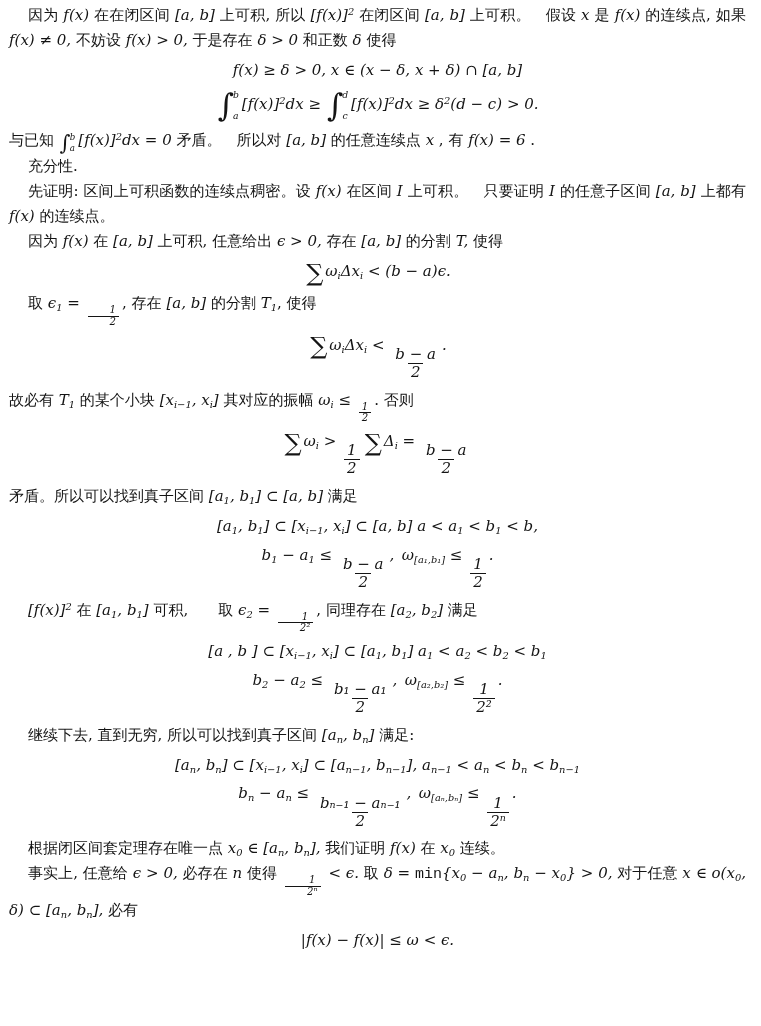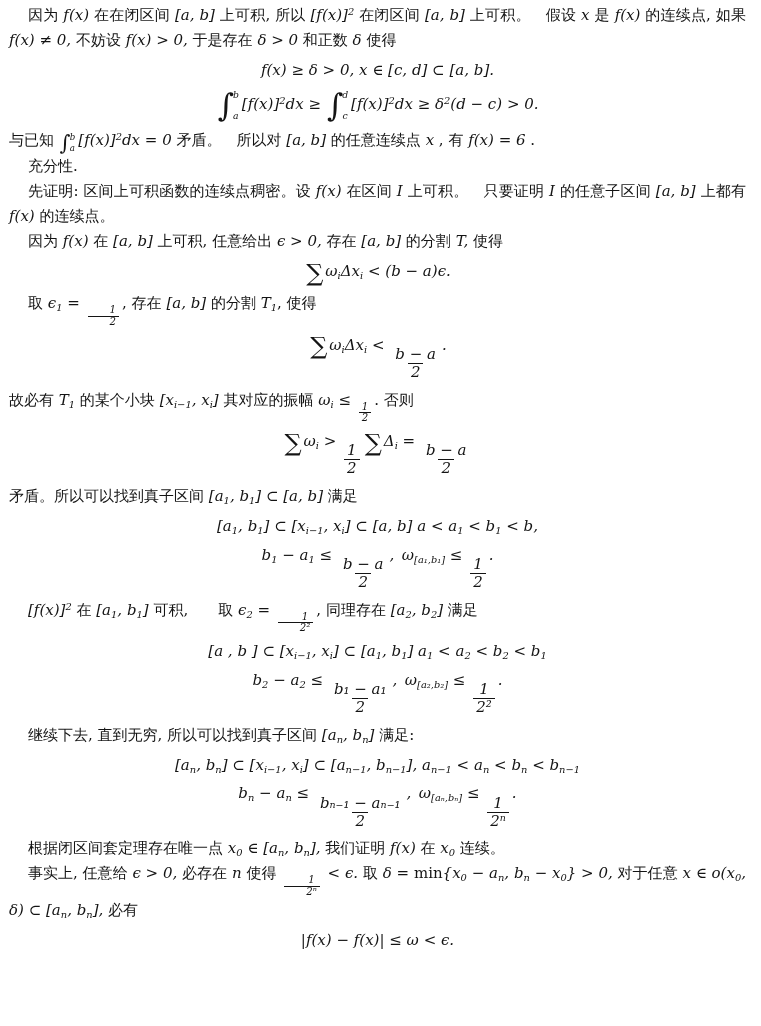--- a/index.html
+++ b/index.html
@@ -7,21 +7,21 @@
     width:755px;height:1026px;box-sizing:border-box;
     padding:3px 9px 6px 9px;overflow:hidden;
     font-family:"DejaVu Serif","Liberation Serif",serif;
     font-size:15px;color:#141414;background:#ffffff;
   }
   .para{line-height:25px;text-align:justify;margin:0;}
   .para.indent{text-indent:19px;}
   .formula{text-align:center;margin:7px 0;line-height:1.45;}
   .ct{font-style:normal;}
   .mi{font-style:italic;}
-  .mr{font-style:normal;}
+  .mr{font-style:normal;font-family:Liberation Mono, monospace;}
   .msub{font-style:italic;font-size:0.66em;vertical-align:-0.35em;line-height:0;}
   .msup{font-style:italic;font-size:0.66em;vertical-align:0.5em;line-height:0;}
   .bigop{font-style:normal;font-size:1.6em;vertical-align:-0.2em;line-height:0.9;margin:0 2px;}
   .frac{display:inline-flex;flex-direction:column;align-items:center;
         font-style:italic;vertical-align:-0.62em;margin:0 3px;line-height:1.12;}
   .frac .num{display:block;padding:0 3px;}
   .frac .den{display:block;border-top:1px solid #141414;padding:0 3px;}
   .frac.small{font-size:0.68em;vertical-align:-0.5em;line-height:1.05;}
   .intgrp{display:inline-flex;align-items:stretch;margin:0 3px 0 1px;vertical-align:-0.5em;}
   .intsign{font-style:normal;font-size:2.1em;line-height:1.02;}
@@ -29,21 +29,21 @@
            font-style:italic;font-size:0.62em;line-height:1;padding:1px 0;margin-left:-1px;}
   .intgrp.small{vertical-align:-0.32em;}
   .intgrp.small .intsign{font-size:1.4em;line-height:1.05;}
   .intgrp.small .intlims{font-size:0.58em;}
 </style>
 </head>
 <body>
 
 <div id="doc">
     <div class="para indent"><span class="ct">因为 </span><span class="mi">f(x)</span><span class="ct"> 在在闭区间 </span><span class="mi">[a, b]</span><span class="ct"> 上可积, 所以 </span><span class="mi">[f(x)]</span><span class="msup">2</span><span class="ct"> 在闭区间 </span><span class="mi">[a, b]</span><span class="ct"> 上可积。　假设 </span><span class="mi">x</span><span class="ct"> 是 </span><span class="mi">f(x)</span><span class="ct"> 的连续点, 如果 </span><span class="mi">f(x) ≠ 0,</span><span class="ct"> 不妨设 </span><span class="mi">f(x) &gt; 0,</span><span class="ct"> 于是存在 </span><span class="mi">δ &gt; 0</span><span class="ct"> 和正数 </span><span class="mi">δ</span><span class="ct"> 使得</span></div>
-    <div class="formula"><span class="mi">f(x) ≥ δ &gt; 0, x ∈ [c, d] ⊂ [a, b].</span></div>
+    <div class="formula"><span class="mi">f(x) ≥ δ &gt; 0, x ∈ (x − δ, x + δ) ∩ [a, b]</span></div>
     <div class="formula"><span class="intgrp">
         <span class="intsign">∫</span>
         <span class="intlims">
           <span>b</span>
           <span>a</span>
         </span>
       </span><span class="mi">[f(x)]</span><span class="msup">2</span><span class="mi">dx ≥ </span><span class="intgrp">
         <span class="intsign">∫</span>
         <span class="intlims">
           <span>d</span>

